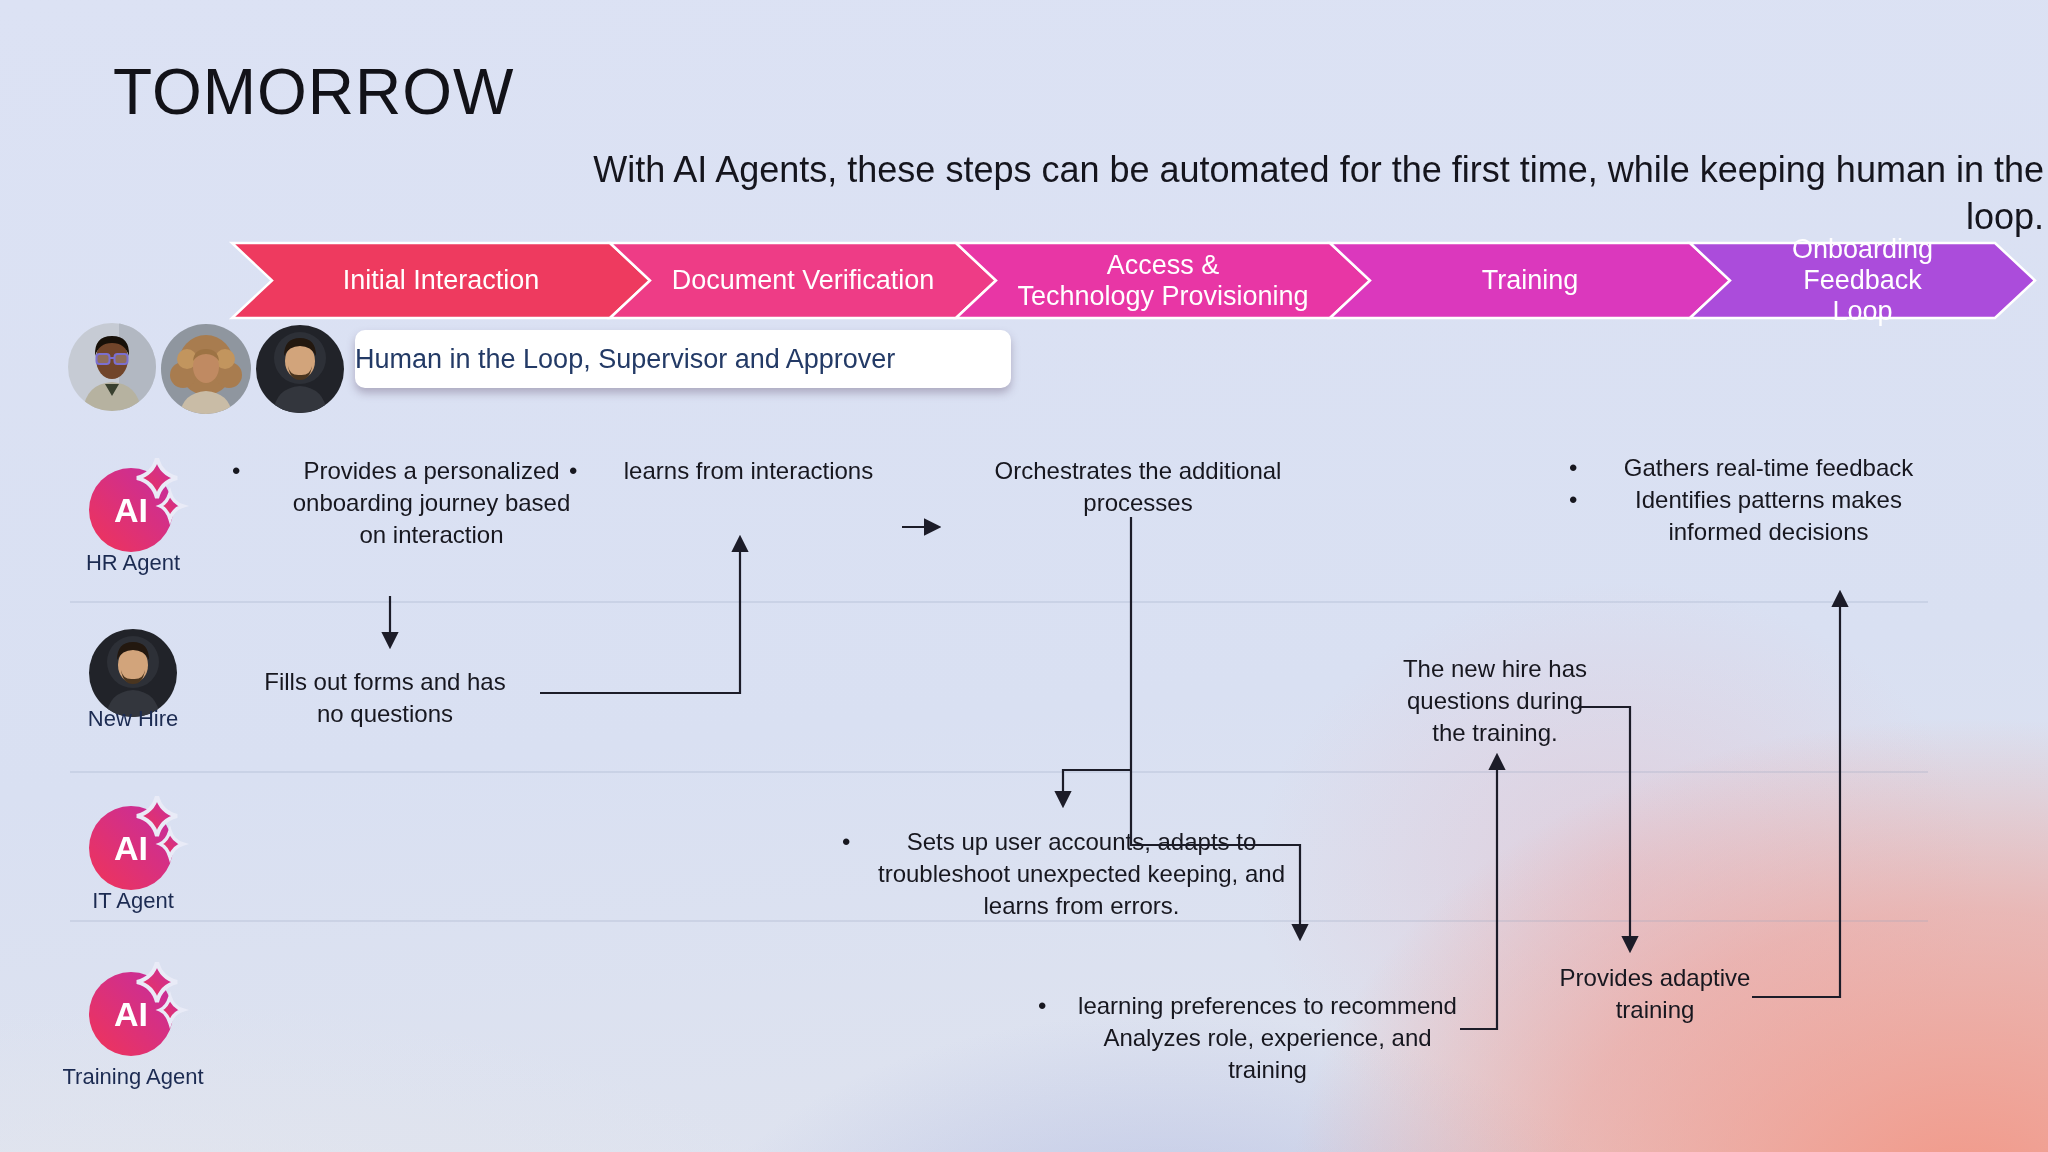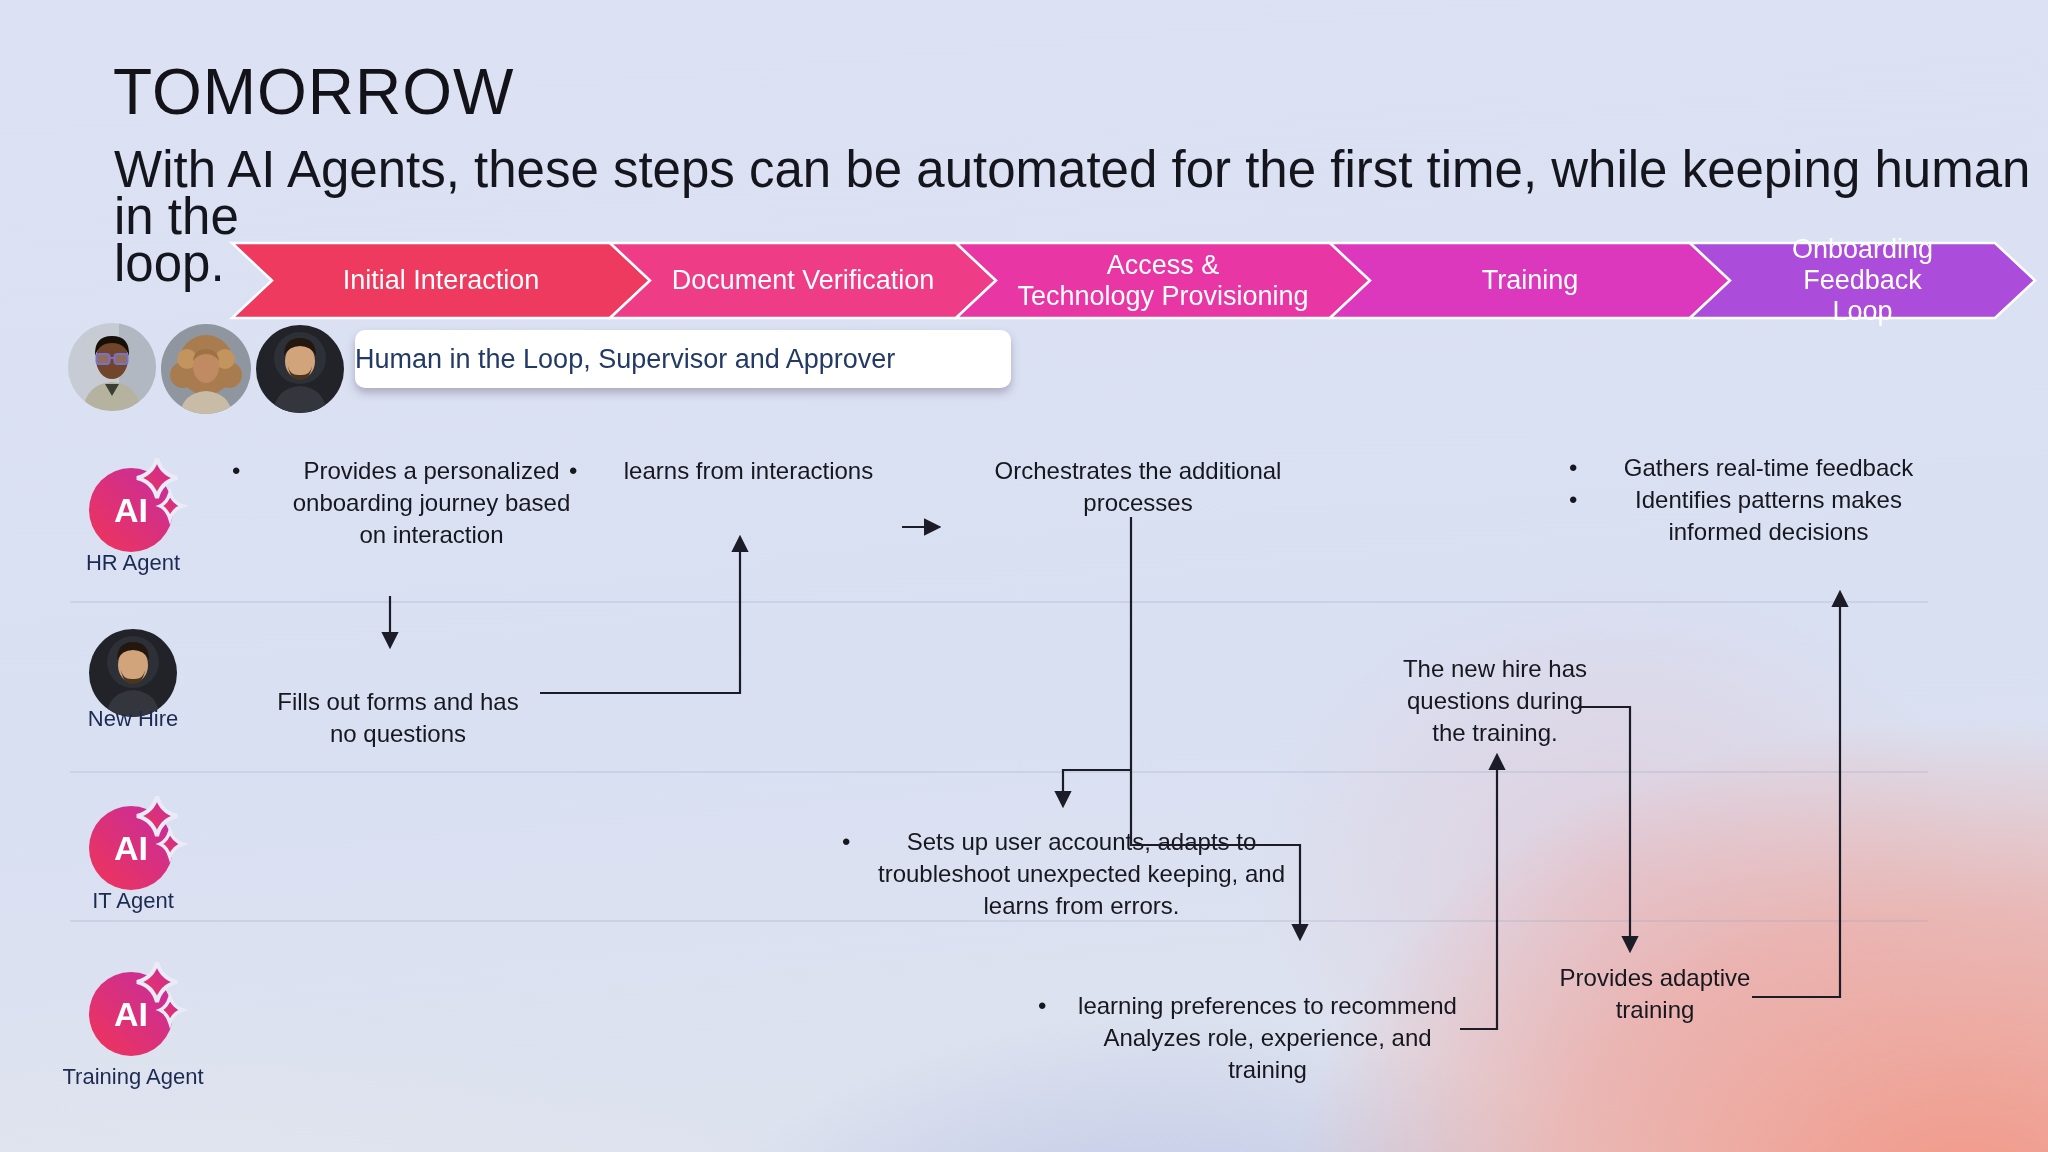--- a/index.html
+++ b/index.html
@@ -11,21 +11,21 @@
       radial-gradient(520px 420px at 79% 76%, rgba(233,172,182,0.35), rgba(233,172,182,0) 70%),
       radial-gradient(720px 430px at 57% 114%, rgba(140,153,214,0.5), rgba(140,153,214,0) 70%),
       radial-gradient(1200px 520px at 8% 114%, rgba(228,230,236,0.9), rgba(228,230,236,0) 60%),
       linear-gradient(175deg,#dce2f4 0%,#d9e0f2 60%,#dfe3ee 100%);
   }
   .abs{position:absolute;}
   svg.layer{position:absolute;left:0;top:0;pointer-events:none;}
   .z1{z-index:1}.z2{z-index:2}.z3{z-index:3}
 
   .title{left:113px;top:55px;font-size:64px;color:#121218;letter-spacing:1px;font-weight:500;}
-  .subtitle{left:114px;top:146px;color:#15151d;font-size:51px;line-height:47px;width:1930px;}
+  .subtitle{left:114px;top:146px;color:#15151d;font-size:36px;line-height:47px;width:1930px;text-align:right;}
 
   .stage-label{top:243px;height:75px;display:flex;flex-direction:column;align-items:center;
     justify-content:center;color:#ffffff;font-size:27px;line-height:31px;text-align:center;z-index:2;}
 
   .hitl-box{left:355px;top:330px;width:656px;height:58px;background:#ffffff;border-radius:10px;
     box-shadow:0 5px 9px rgba(90,70,100,0.35);display:flex;align-items:center;justify-content:flex-start;
     color:#233a66;font-size:27px;z-index:2;}
 
   .lane-label{color:#1c2b52;font-size:22px;text-align:center;width:220px;z-index:2;}
 
@@ -206,21 +206,21 @@
   <div class="abs note" style="left:1565px;top:452px;width:380px;">
     <div class="entry bullet">
       <span class="ln">Gathers real-time feedback</span>
     </div>
     <div class="entry bullet">
       <span class="ln">Identifies patterns makes</span>
       <span class="ln">informed decisions</span>
     </div>
   </div>
 
-  <div class="abs note" style="left:243px;top:666px;width:310px;margin-top:20px;">
+  <div class="abs note" style="left:230px;top:666px;width:310px;">
     <div class="entry">
       <span class="ln">Fills out forms and has</span>
       <span class="ln">no questions</span>
     </div>
   </div>
 
   <div class="abs note" style="left:838px;top:826px;width:460px;">
     <div class="entry bullet">
       <span class="ln">Sets up user accounts, adapts to</span>
       <span class="ln">troubleshoot unexpected  keeping, and</span>

